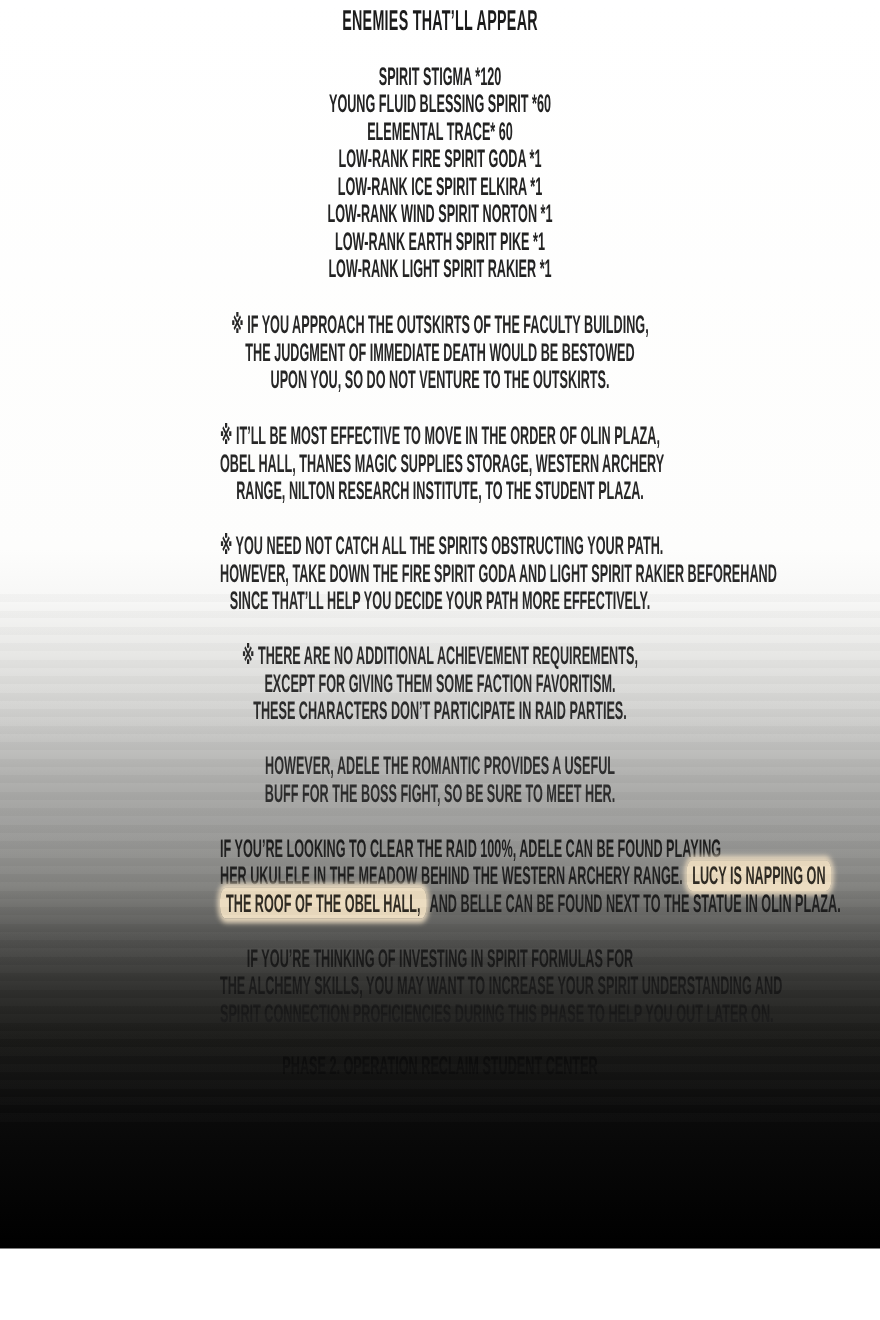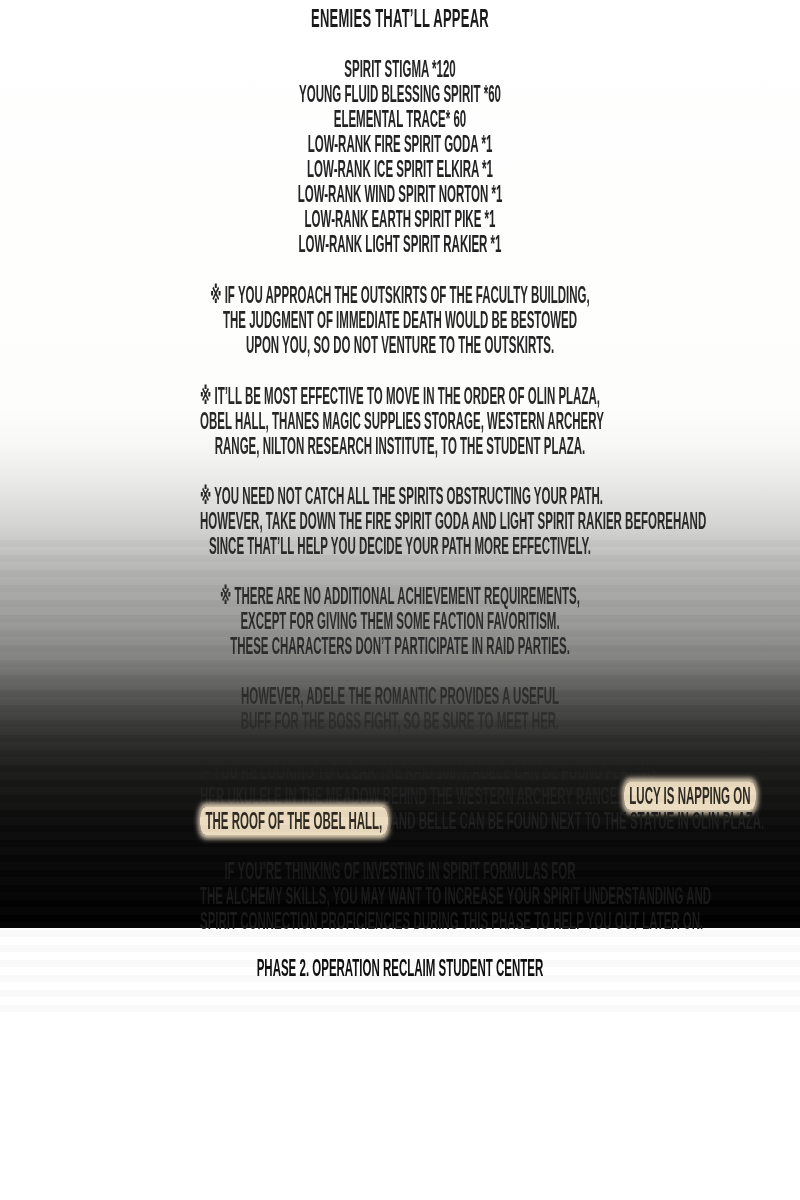--- a/index.html
+++ b/index.html
@@ -3,21 +3,21 @@
 <meta charset="utf-8">
 <style>
   html, body { margin: 0; padding: 0; }
   body {
     width: 800px; height: 1200px;
     font-family: "Liberation Sans", "DejaVu Sans", sans-serif;
     overflow: hidden;
   }
   .page {
     position: relative;
-    width: 800px; height: 928px;
+    width: 800px; height: 1135px;
     background: linear-gradient(180deg,
       #ffffff 0%,
       #fdfdfc 44%,
       #f7f7f6 48%,
       #e9e9e7 52%,
       #d2d2d0 57%,
       #b1b1af 62%,
       #9a9a98 67%,
       #82827f 71%,
       #545452 75%,

